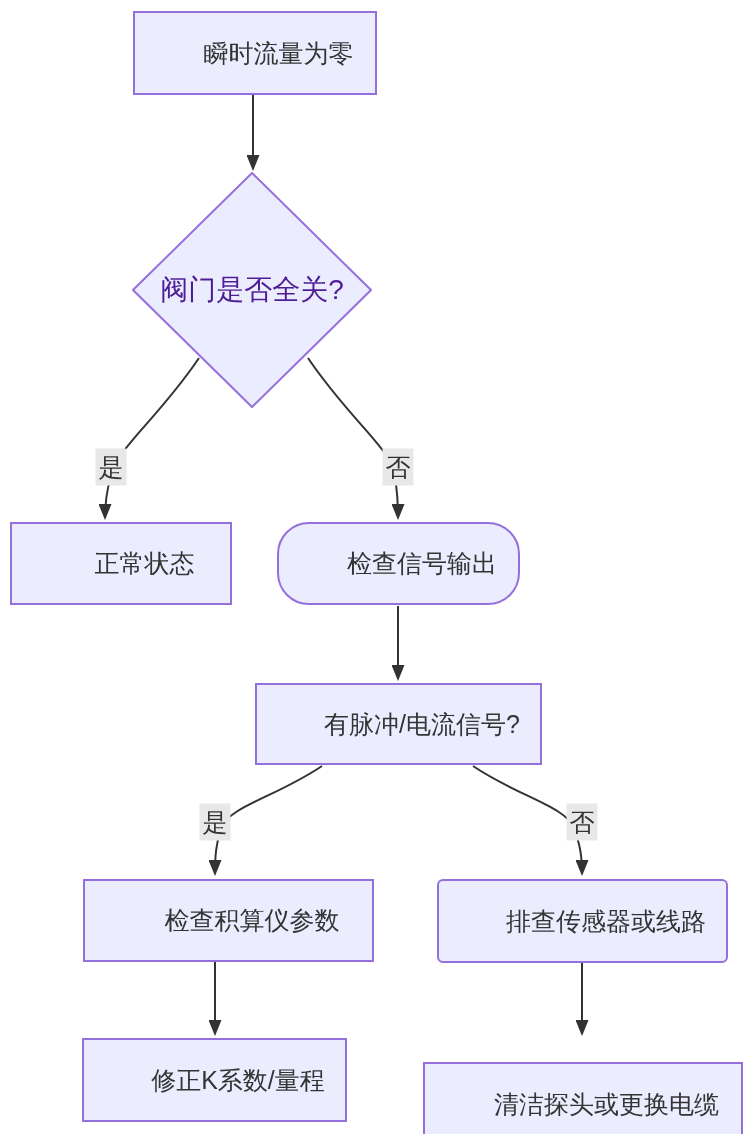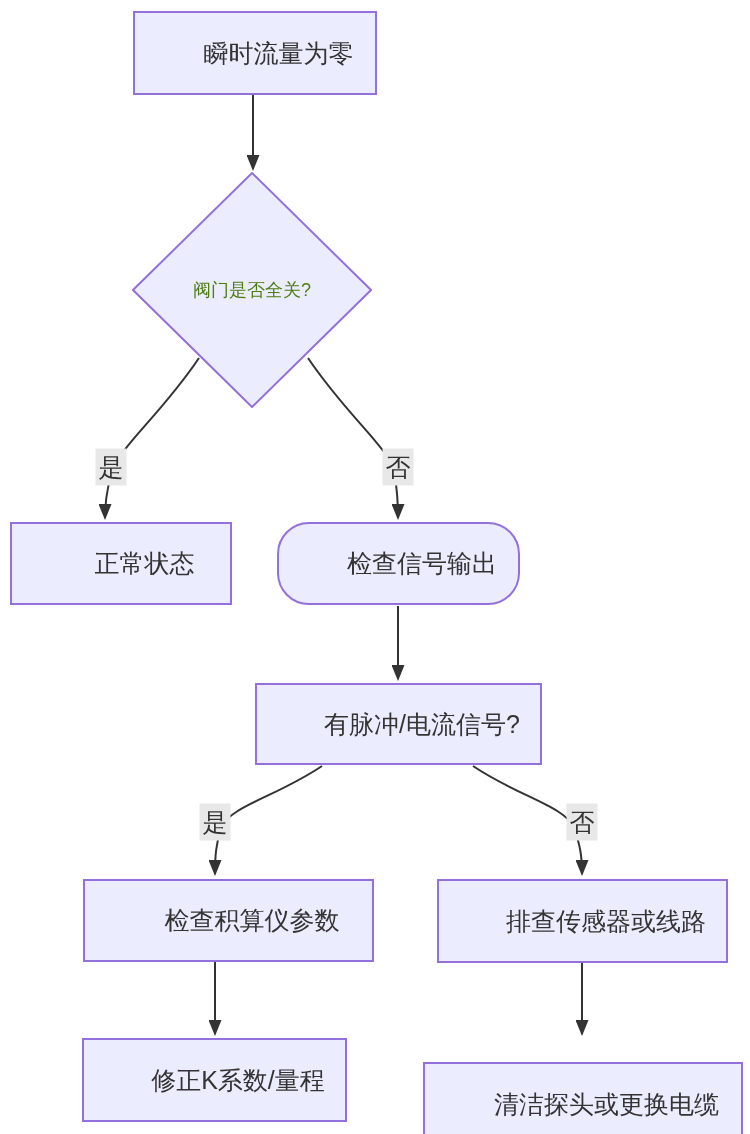--- a/index.html
+++ b/index.html
@@ -47,22 +47,22 @@
   }
   .diamond-wrap svg {
     display: block;
   }
   .diamond-label {
     position: absolute;
     inset: 0;
     display: flex;
     align-items: center;
     justify-content: center;
-    color: #4d7c0f;
-    font-size: 18px;
+    color: #4c1d95;
+    font-size: 28px;
     white-space: nowrap;
   }
   .edge-label {
     position: absolute;
     transform: translate(-50%, -50%);
     background: #e8e8e8;
     color: #333333;
     font-size: 25px;
     line-height: 1;
     padding: 6px 3px;
@@ -110,21 +110,21 @@
   </div>
 
   <div class="node" style="left:255px; top:683px; width:287px; height:82px;">
     <span>有脉冲/电流信号?</span>
   </div>
 
   <div class="node" style="left:83px; top:879px; width:291px; height:83px;">
     <span>检查积算仪参数</span>
   </div>
 
-  <div class="node" style="left:437px; top:879px; width:291px; height:84px;">
+  <div class="node" style="left:437px; top:879px; width:291px; height:84px;border-radius:6px;">
     <span>排查传感器或线路</span>
   </div>
 
   <div class="node" style="left:82px; top:1038px; width:265px; height:84px;">
     <span>修正K系数/量程</span>
   </div>
 
   <div class="node" style="left:423px; top:1038px; width:320px; height:85px;margin-top:24px;">
     <span>清洁探头或更换电缆</span>
   </div>

